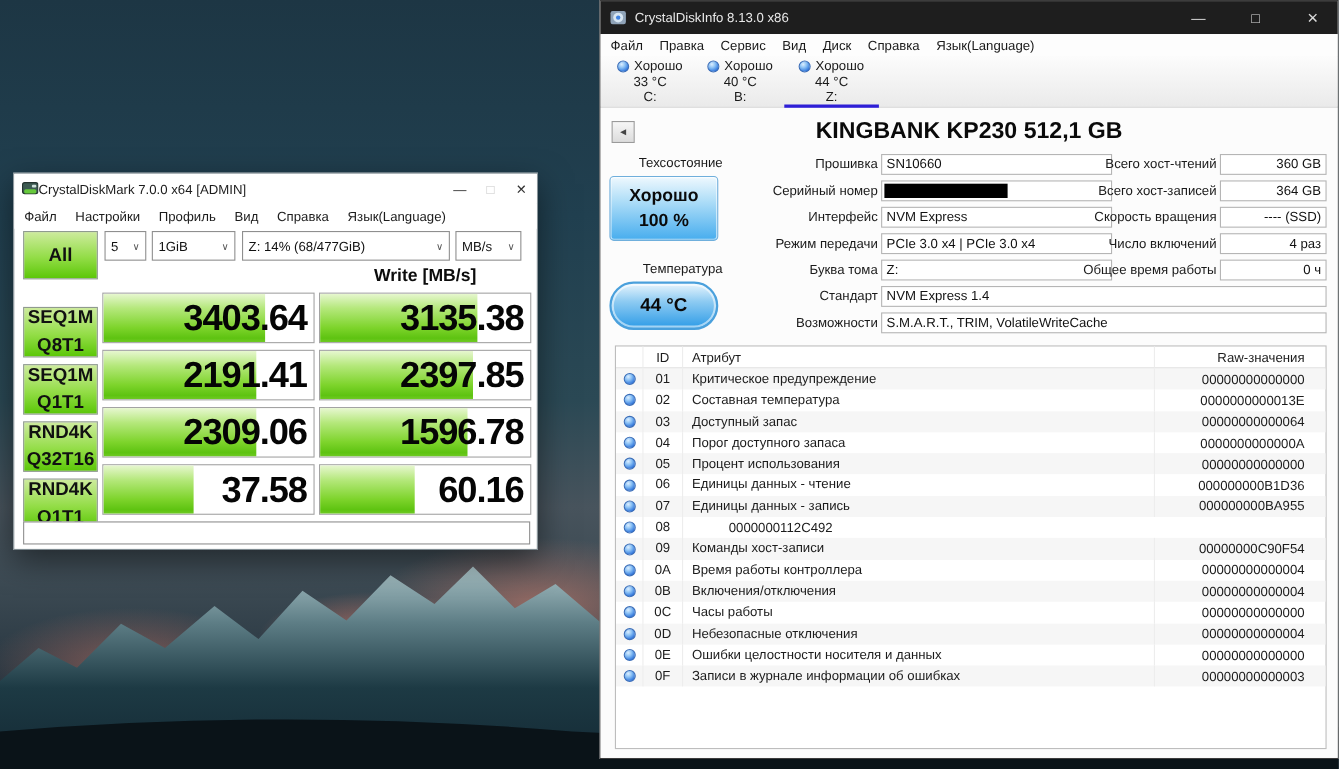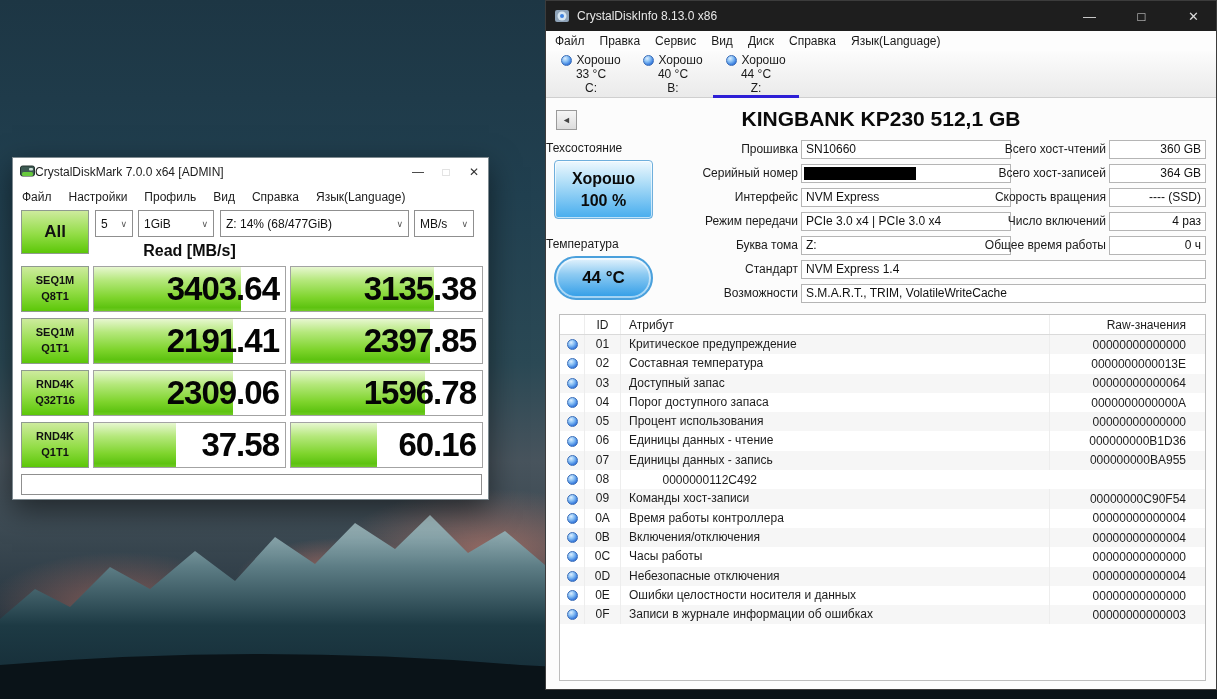--- a/index.html
+++ b/index.html
@@ -40,21 +40,21 @@
            display:flex; align-items:center; font-size:12px; color:#111; padding:0 5px; }
   .combo .chev { margin-left:auto; font-size:9px; color:#555; padding-left:4px; }
   .combo.c-count { left:82px; width:38px; }
   .combo.c-size { left:125px; width:76px; }
   .combo.c-target { left:207px; width:189px; }
   .combo.c-unit { left:401px; width:60px; }
   .col-hdr { position:absolute; top:84px; width:193px; text-align:center; font-size:16px;
              font-weight:bold; color:#0c0c0c; }
   .col-hdr.read { left:80px; } .col-hdr.write { left:277px; }
   .cdm-row { position:absolute; left:0; width:477px; height:46px; }
-  .cdm-row .rowlabel { position:absolute; left:8px; top:0; width:68px; height:46px; font-size:11px; line-height:1.45; }
+  .cdm-row .rowlabel { position:absolute; left:8px; top:13px; width:68px; height:46px; font-size:17px; line-height:1.45; }
   .bar { position:absolute; top:0; width:193px; height:46px; border:1px solid #a3a3a3; background:#fff; overflow:hidden; }
   .bar.read { left:80px;padding-left:27px; } .bar.write { left:277px; }
   .bar .fill { position:absolute; left:0; top:0; bottom:0;
     background:linear-gradient(180deg,#e7f7d0 0%,#b5e87c 30%,#7ed42c 70%,#5ec311 92%,#6fca24 100%); }
   .bar .val { position:absolute; right:6px; top:0; height:44px; line-height:44px;
               font-size:33px; font-weight:bold; color:#050505; letter-spacing:-1px; }
   .comment-box { position:absolute; left:8px; top:316px; width:461px; height:21px;
                  border:1px solid #8f8f8f; background:#fff; font-size:12px; padding:0 4px;
                  font-family:"Liberation Sans",sans-serif; }
 
@@ -74,21 +74,21 @@
          background:radial-gradient(circle at 35% 28%, #dceeff 0%, #8cc2f5 35%, #3f82e0 70%, #2257c4 100%);
          border:1px solid #3a6db8; }
   .drive-tab .underline { display:none; position:absolute; left:0; right:0; bottom:-1px; height:4px; background:#2e1fd6; }
   .drive-tab.selected .underline { display:block; }
   .cdi-content { position:absolute; left:0; top:97px; width:670px; height:591px; background:#fcfcfc; }
   .back-btn { position:absolute; left:10px; top:12px; width:21px; height:20px;
               background:linear-gradient(180deg,#f6f6f6,#dcdcdc); border:1px solid #9a9a9a;
               display:flex; align-items:center; justify-content:center; font-size:9px; color:#444; }
   .drive-title { position:absolute; left:0; top:9px; width:670px; text-align:center;
                  font-size:21px; font-weight:600; color:#0a0a0a; }
-  .side-label { position:absolute; left:0; width:99px; text-align:left; font-size:12px; color:#1a1a1a; }
+  .side-label { position:absolute; left:12px; width:99px; text-align:right; font-size:12px; color:#1a1a1a; }
   .health-btn { position:absolute; left:8px; top:62px; width:99px; height:59px; border-radius:4px;
     background:linear-gradient(180deg,#eef8fe 0%,#b4e0f8 35%,#47adee 100%);
     border:1px solid #6fafdc; box-shadow:inset 0 0 0 1px rgba(255,255,255,.65);
     display:flex; flex-direction:column; align-items:center; justify-content:center;
     font-size:16px; font-weight:bold; color:#0a0a0a; line-height:22px; }
   .temp-pill { position:absolute; left:8px; top:158px; width:99px; height:44px; border-radius:22px;
     background:linear-gradient(180deg,#e6f4fd 0%,#8ecbf2 40%,#2f9ce7 100%);
     border:2px solid #4aa0dc; box-shadow:inset 0 0 0 2px rgba(255,255,255,.55);
     display:flex; align-items:center; justify-content:center;
     font-size:17px; font-weight:bold; color:#0a0a0a; }
@@ -175,21 +175,21 @@
     </div>
     <div class="combo c-target">
       <span>Z: 14% (68/477GiB)</span>
       <span class="chev">∨</span>
     </div>
     <div class="combo c-unit">
       <span>MB/s</span>
       <span class="chev">∨</span>
     </div>
 
-    <div class="col-hdr read">Read [MB/s]</div>
+    <div class="col-hdr write">Write [MB/s]</div>
 
       <div class="cdm-row" style="top: 108px;">
         <div class="greenface rowlabel">
           <span>SEQ1M</span>
           <span>Q8T1</span>
         </div>
         <div class="bar read">
           <div class="fill fill-read" style="width: 77%;"></div>
           <div class="val">3403.64</div>
         </div>

